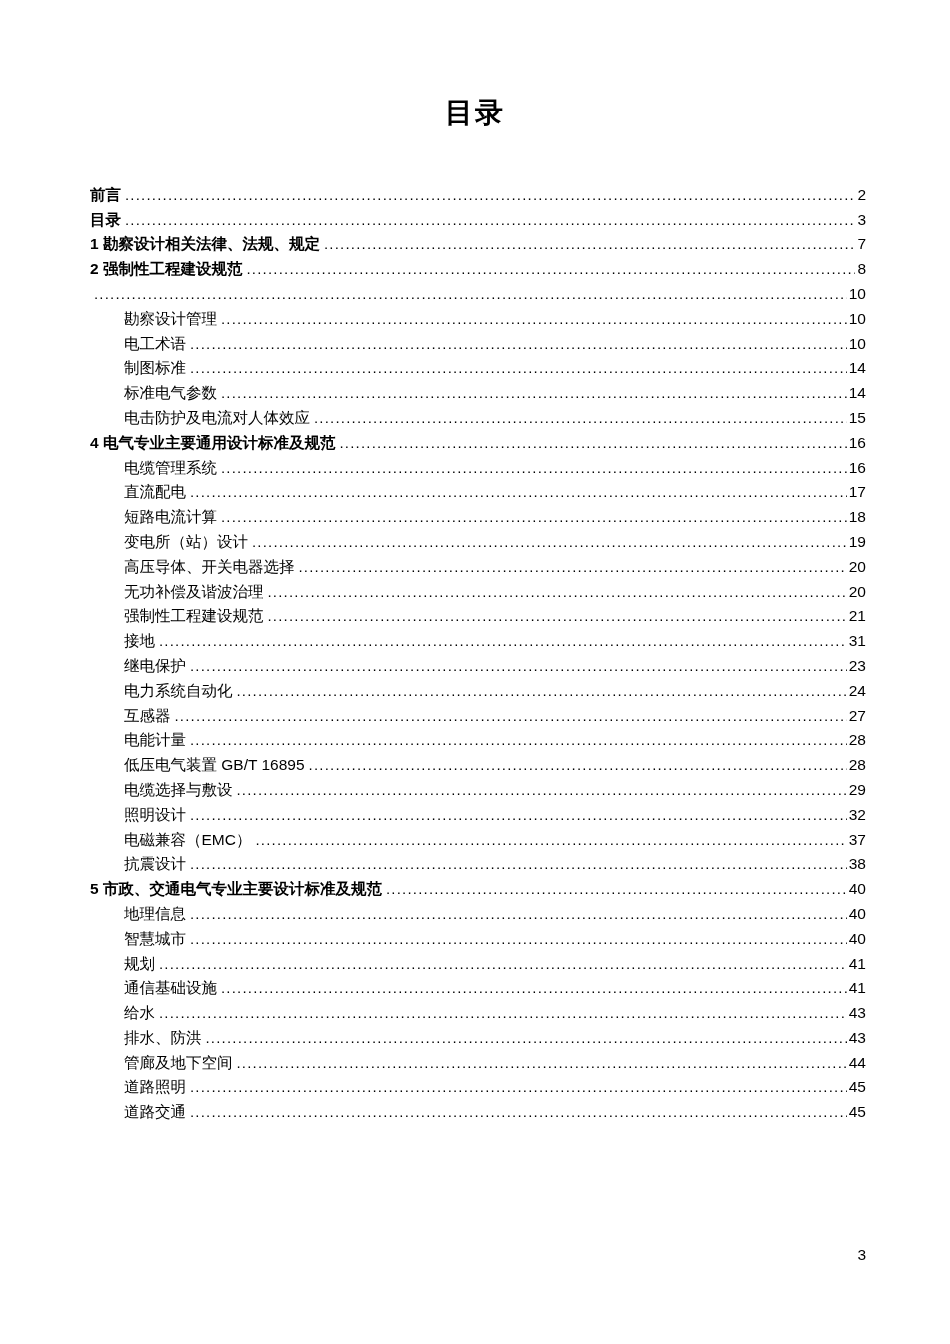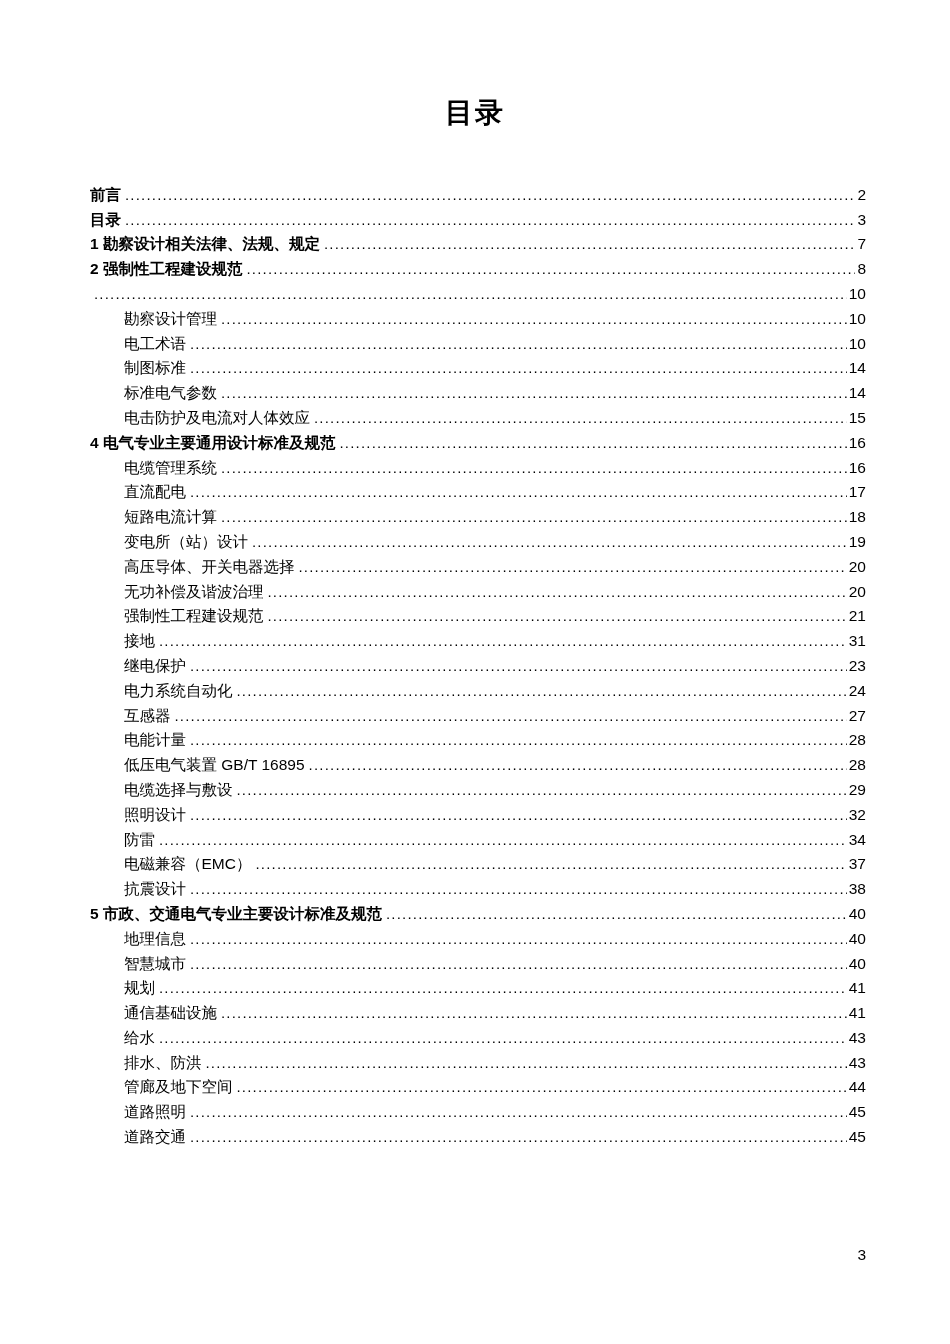--- a/index.html
+++ b/index.html
@@ -195,25 +195,20 @@
     <span class="toc-label">电缆选择与敷设</span>
     <span class="toc-leader"></span>
     <span class="toc-page">29</span>
   </div>
       <div class="toc-row lvl2">
     <span class="toc-label">照明设计</span>
     <span class="toc-leader"></span>
     <span class="toc-page">32</span>
   </div>
       <div class="toc-row lvl2">
-    <span class="toc-label">防雷</span>
-    <span class="toc-leader"></span>
-    <span class="toc-page">34</span>
-  </div>
-      <div class="toc-row lvl2">
     <span class="toc-label">电磁兼容（EMC）</span>
     <span class="toc-leader"></span>
     <span class="toc-page">37</span>
   </div>
       <div class="toc-row lvl2">
     <span class="toc-label">抗震设计</span>
     <span class="toc-leader"></span>
     <span class="toc-page">38</span>
   </div>
       <div class="toc-row lvl1 bold">

